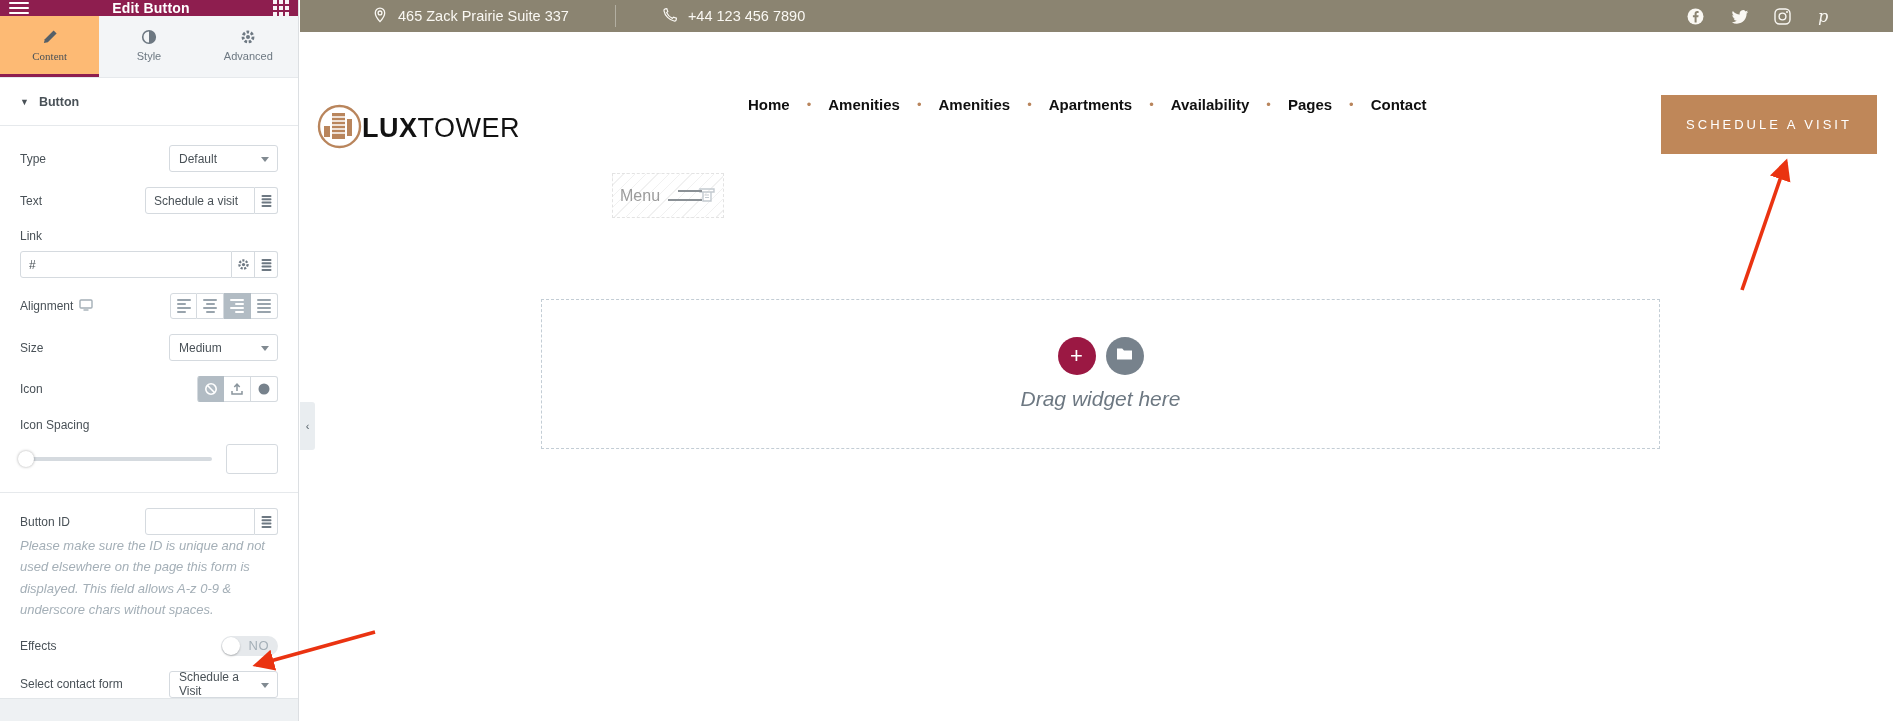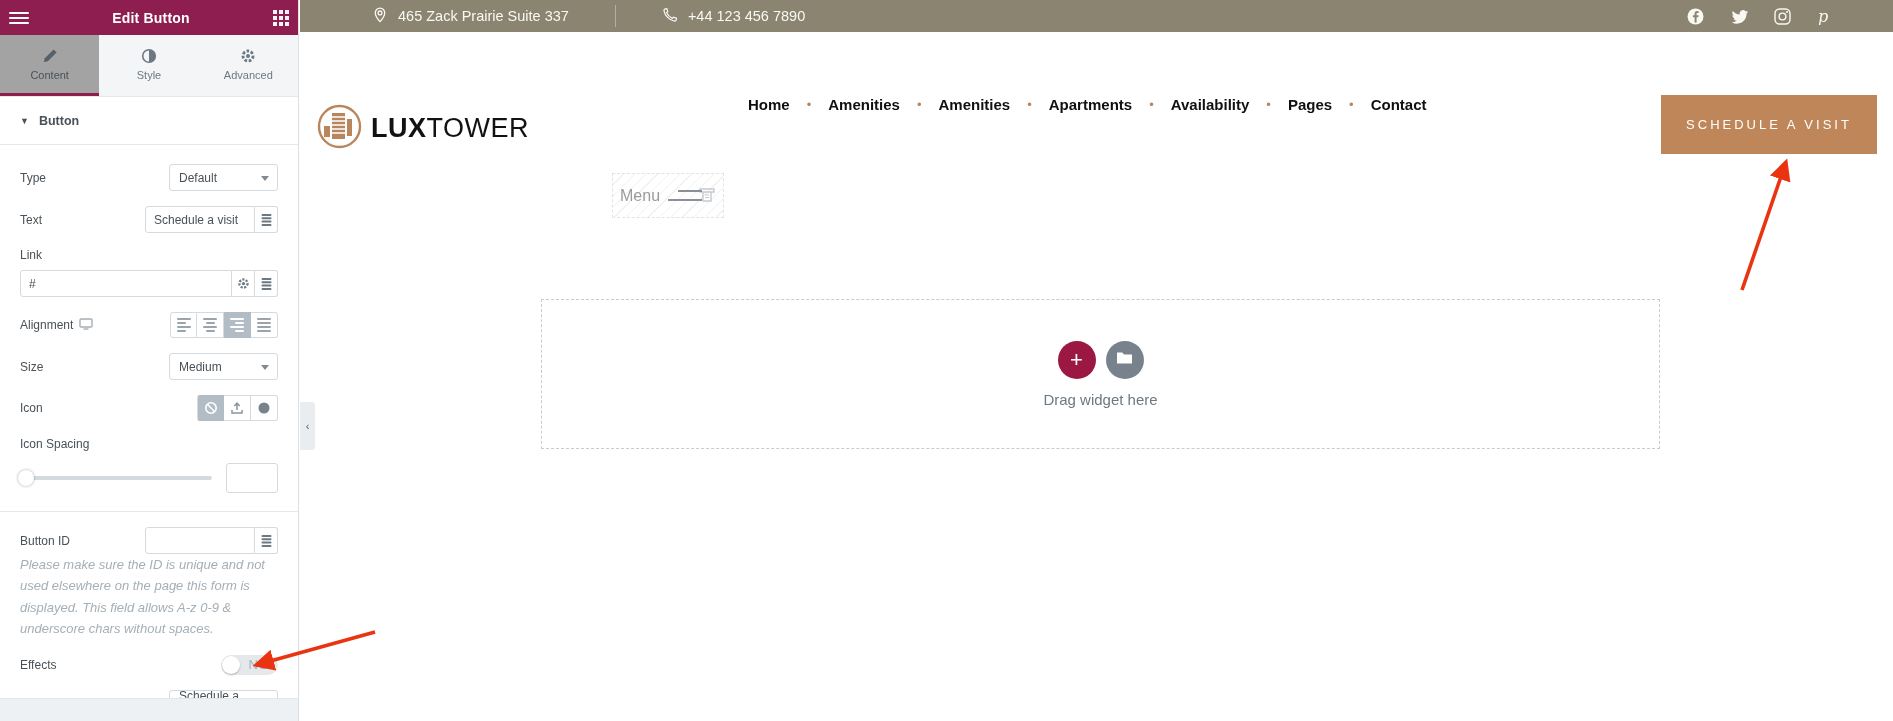--- a/index.html
+++ b/index.html
@@ -5,31 +5,31 @@
   * { margin:0; padding:0; box-sizing:border-box; }
   html,body { width:1893px; height:721px; }
   body {
     position:relative; overflow:hidden; background:#ffffff;
     font-family:"Liberation Sans","DejaVu Sans",sans-serif;
     -webkit-font-smoothing:antialiased;
   }
 
   
   #panel { position:absolute; left:0; top:0; width:299px; height:721px; background:#fff; border-right:1px solid #dcdfe2; z-index:10; }
-  .panel-header { height:35px; background:#8E1E4F; display:flex; align-items:center; justify-content:space-between; padding:0 9px; }
+  .panel-header { height:16px; background:#8E1E4F; display:flex; align-items:center; justify-content:space-between; padding:0 9px; }
   .hamburger { width:20px; display:flex; flex-direction:column; gap:3px; cursor:pointer; }
   .hamburger span { display:block; height:2px; background:#fff; border-radius:1px; }
   .panel-title { color:#fff; font-size:14px; font-weight:bold; letter-spacing:.2px; }
   .apps-grid { display:grid; grid-template-columns:repeat(3,4px); grid-auto-rows:4px; gap:2px; cursor:pointer; }
   .apps-grid i { background:#fff; opacity:.95; }
 
   .panel-tabs { height:62px; display:flex; border-bottom:1px solid #e6e9ec; background:#f3f5f7; }
   .ptab { flex:1; display:flex; flex-direction:column; align-items:center; justify-content:center; gap:5px; cursor:pointer; color:#6d7882; font-size:11px; border-bottom:3px solid transparent; }
   .ptab svg { display:block; }
-  .ptab.active { background:#a3a3a3; border-bottom-color:#8E1E4F; color:#495157; }
+  .ptab.active { background:#fdba74; border-bottom-color:#8E1E4F; color:#495157;font-family:Liberation Serif, serif; }
 
   .section-head { display:flex; align-items:center; gap:10px; padding:0 20px; height:48px; border-bottom:1px solid #e6e9ec; cursor:pointer; }
   .section-caret { font-size:9px; color:#495157; }
   .section-title { font-size:12.5px; font-weight:bold; color:#495157; }
 
   .controls { padding:4px 20px 0; }
   .ctl-row { display:flex; align-items:center; justify-content:space-between; margin-top:15px; }
   .ctl-label { font-size:12px; color:#495157; display:flex; align-items:center; gap:6px; }
   .select, .txt-input { height:27px; border:1px solid #d5dadf; border-radius:3px; background:#fff; font-size:12px; color:#495157; }
   .select { width:109px; display:flex; align-items:center; padding:0 22px 0 9px; position:relative; cursor:pointer; }
@@ -78,21 +78,21 @@
   #preview { position:absolute; left:300px; top:0; width:1593px; height:721px; background:#fff; }
 
   .topbar { height:32px; background:#8b8471; display:flex; align-items:center; color:#faf8f3; font-size:14.5px; }
   .topbar-left { display:flex; align-items:center; margin-left:72px; gap:12px;justify-content:space-between; }
   .topbar-sep { width:1px; height:22px; background:rgba(255,255,255,.35); margin:0 34px; }
   .topbar-item { display:flex; align-items:center; gap:10px; cursor:pointer; }
   .topbar-social { margin-left:auto; margin-right:62px; display:flex; align-items:center; gap:26px; }
   .topbar-social .s-icon { cursor:pointer; display:flex; }
 
   .site-header { position:relative; height:190px; background:#fff; }
-  .logo { position:absolute; left:17px; top:72px; display:flex; align-items:center; gap:9px; cursor:pointer; }
+  .logo { position:absolute; left:17px; top:72px; display:flex; align-items:center; cursor:pointer; }
   .logo-text { font-size:27px; color:#121212; letter-spacing:.5px; }
   .logo-text b { font-weight:800; }
   .logo-text span.light { font-weight:300; }
 
   .nav { position:absolute; left:448px; top:64px; display:flex; align-items:center; gap:17px; }
   .nav-item { font-size:15px; font-weight:bold; color:#101010; cursor:pointer; white-space:nowrap; }
   .nav-bullet { color:#b9855c; font-size:13px; }
 
   .cta-btn { position:absolute; right:16px; top:63px; width:216px; height:59px; background:#bf8759; color:#fff; font-size:13px; letter-spacing:3px; display:flex; align-items:center; justify-content:center; cursor:pointer; }
 
@@ -104,21 +104,21 @@
   .menu-ph-lines { position:relative; width:40px; height:20px; }
   .menu-ph-lines i { position:absolute; height:2px; background:#8b9196; }
   .menu-ph-lines i:nth-child(1){ width:24px; left:10px; top:4px; }
   .menu-ph-lines i:nth-child(2){ width:34px; left:0; top:13px; }
 
   .dashed-area { position:absolute; left:241px; top:299px; width:1119px; height:150px; border:1px dashed #c3cdd5; display:flex; flex-direction:column; align-items:center; justify-content:center; gap:12px; }
   .add-row { display:flex; gap:10px; }
   .circle-btn { width:38px; height:38px; border-radius:50%; display:flex; align-items:center; justify-content:center; cursor:pointer; }
   .circle-btn.add { background:#9B1843; color:#fff; font-size:22px; font-weight:300; line-height:1; }
   .circle-btn.folder { background:#77828c; }
-  .drag-hint { font-size:15px; color:#6d7882; }
+  .drag-hint { font-size:21px; font-style:italic; color:#6d7882; }
 
   
   #arrows { position:absolute; left:0; top:0; width:1893px; height:721px; pointer-events:none; z-index:50; }
 </style>
 </head>
 <body>
 
 <div id="panel">
   <div class="panel-header">
     <div class="hamburger">

